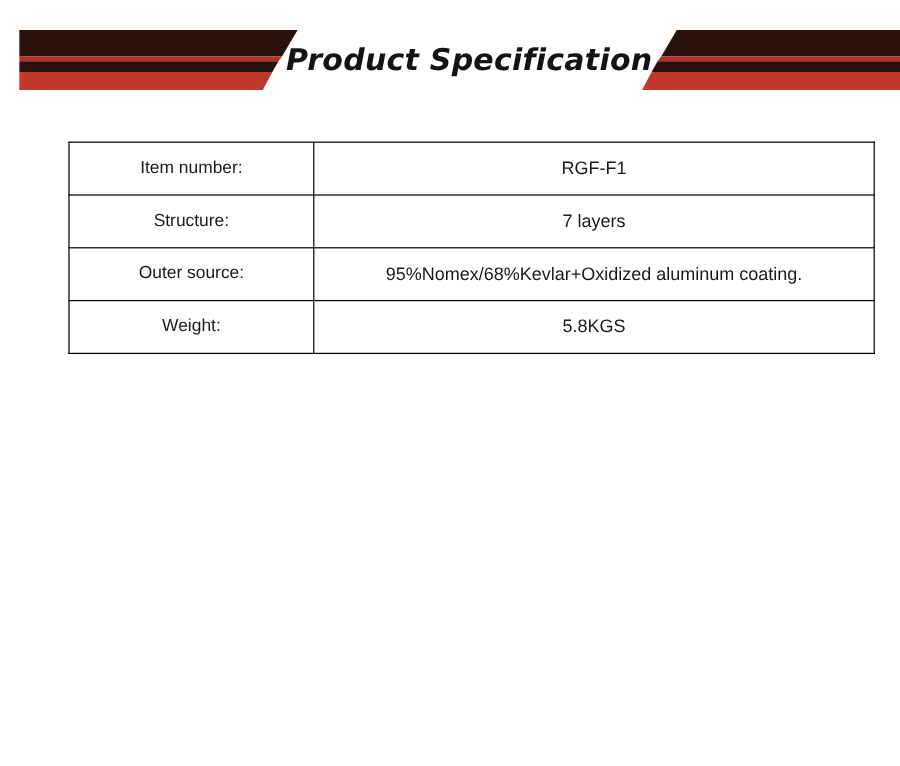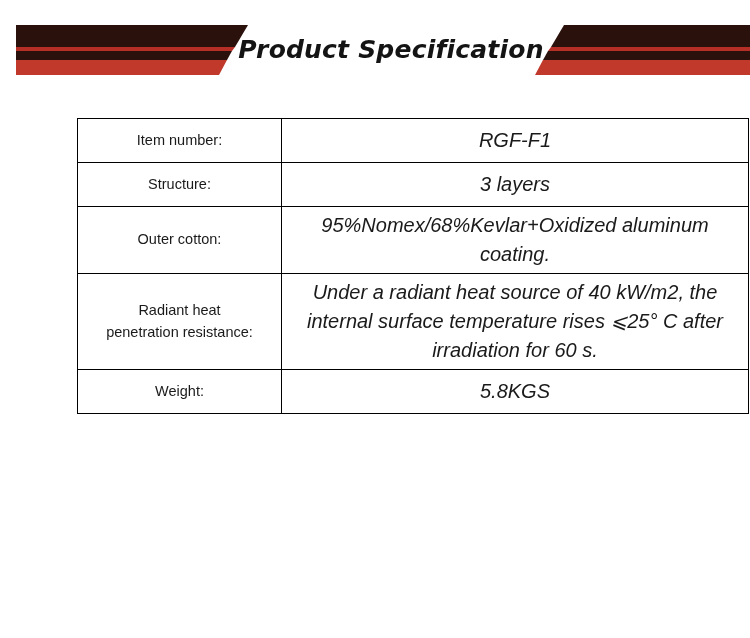--- a/index.html
+++ b/index.html
@@ -46,40 +46,38 @@
   }
 
   
   #spec-table {
     position: absolute;
     left: 57px;
     top: 118px;
     width: 637px;
     border-collapse: collapse;
     table-layout: fixed;
-    margin-left: 20px;
   }
   #spec-table td {
     border: 1px solid #000000;
     text-align: center;
     vertical-align: middle;
     color: #1a1a1a;
     font-family: "Liberation Sans", sans-serif;
     padding: 4px 8px;
   }
   #spec-table td.label-cell {
     width: 187px;
     font-size: 14.5px;
     line-height: 1.45;
   }
   #spec-table td.value-cell {
     width: 450px;
-    font-size: 20px;
+    font-size: 15px;
     line-height: 1.45;
-    font-style: italic;
   }
   .row-h-normal { height: 44px; }
   .row-h-tall   { height: 66px; }
   .row-h-xtall  { height: 96px; }
 </style>
 </head>
 <body>
 
 <div id="header-banner">
 
@@ -106,36 +104,32 @@
 <table id="spec-table">
   <tbody>
 
     <tr class="row-h-normal">
       <td class="label-cell">Item number:</td>
       <td class="value-cell">RGF-F1</td>
     </tr>
 
     <tr class="row-h-normal">
       <td class="label-cell">Structure:</td>
-      <td class="value-cell">3 layers</td>
+      <td class="value-cell">7 layers</td>
     </tr>
 
     <tr class="row-h-normal">
-      <td class="label-cell">Outer cotton:</td>
+      <td class="label-cell">Outer source:</td>
       <td class="value-cell">95%Nomex/68%Kevlar+Oxidized aluminum coating.</td>
     </tr>
 
 
 
 
 
-    <tr class="row-h-xtall">
-      <td class="label-cell">Radiant heat<br>penetration resistance:</td>
-      <td class="value-cell">Under a radiant heat source of 40 kW/m2, the internal surface temperature rises  ⩽25°  C after irradiation for 60 s.</td>
-    </tr>
 
     <tr class="row-h-normal">
       <td class="label-cell">Weight:</td>
       <td class="value-cell">5.8KGS</td>
     </tr>
 
   </tbody>
 </table>
 
 </body></html>

